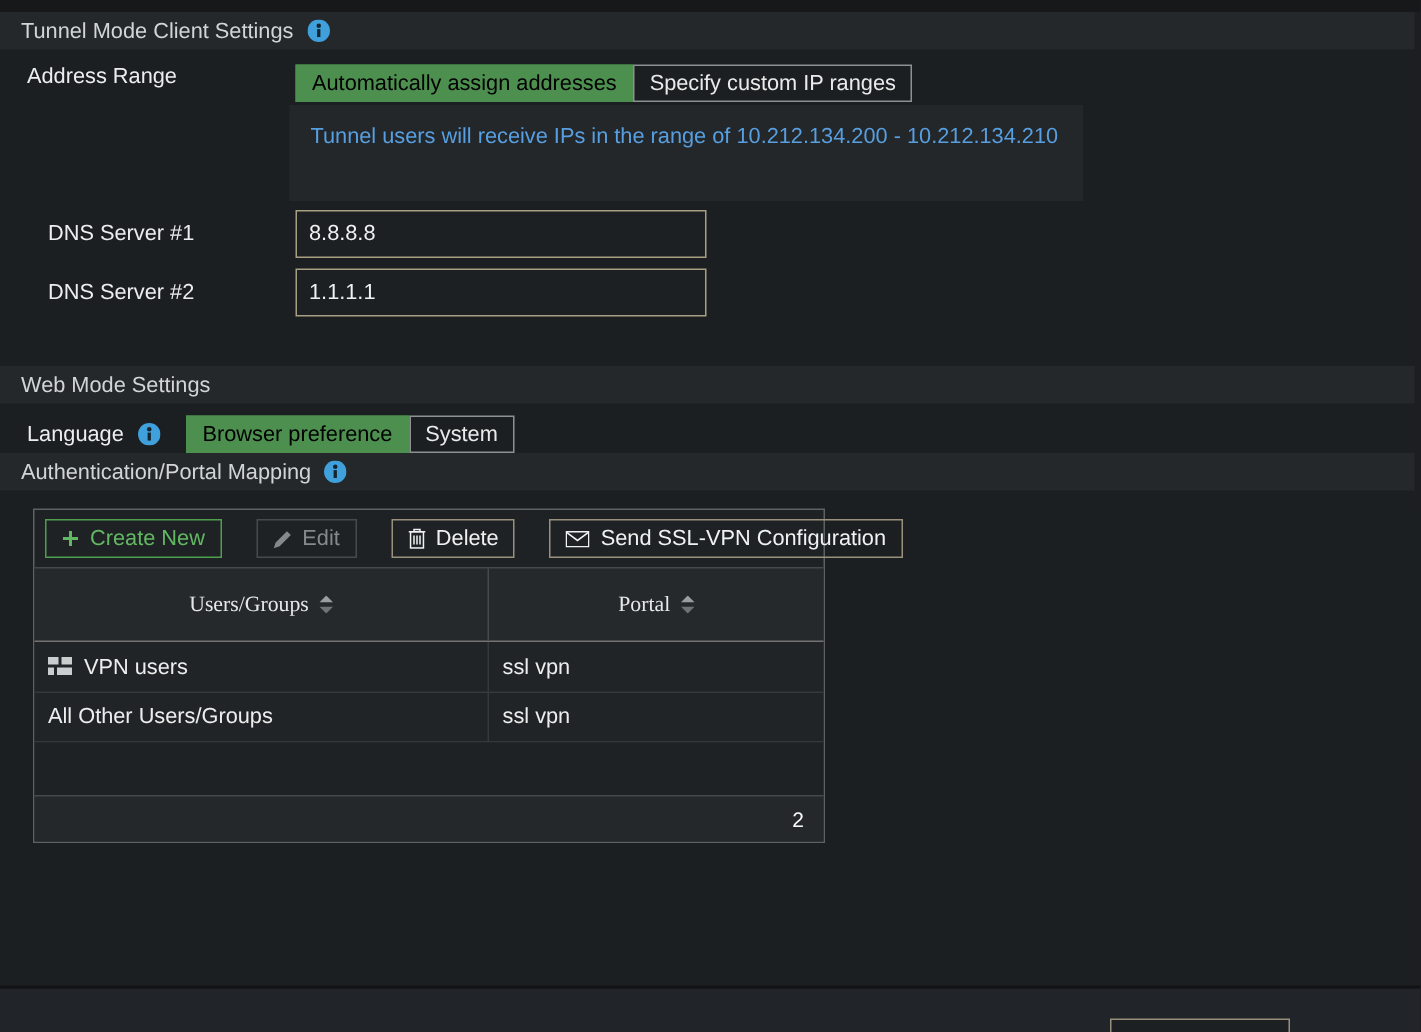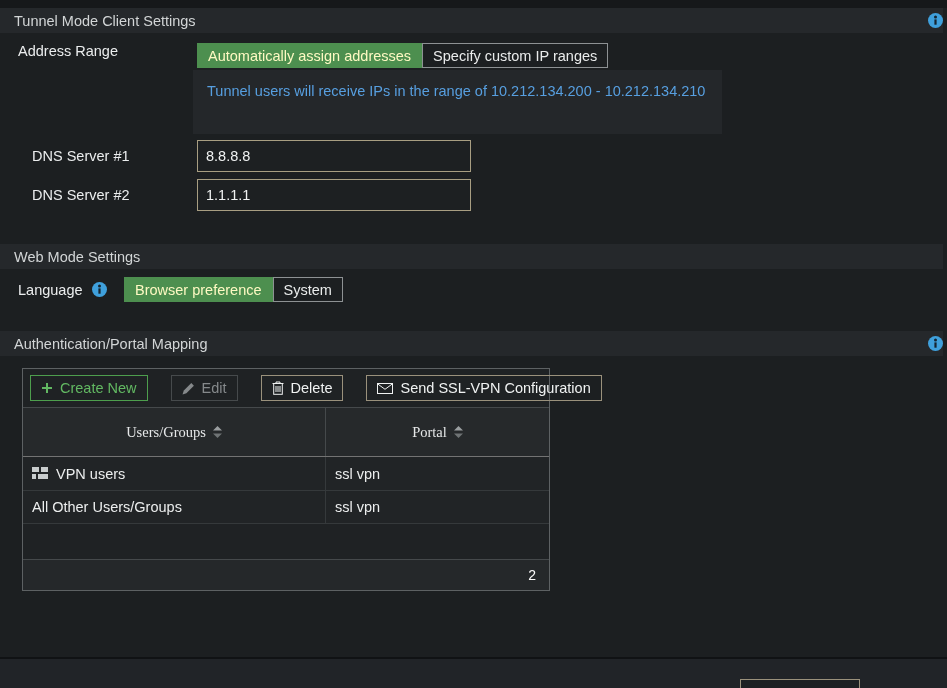--- a/index.html
+++ b/index.html
@@ -11,39 +11,39 @@
     font-size: 14.5px;
     color: #ebedee;
   }
   .page { width: 947px; height: 688px; display: flex; flex-direction: column; }
   .main { flex: 1; overflow: hidden; }
 
   .top-strip { height: 8px; background: #16181a; }
 
   .section-bar {
     height: 25px; background: #25282b; margin-right: 4px;
-    display: flex; align-items: center; gap: 9px; padding-left: 14px; justify-content: space-between;
+    display: flex; align-items: center; gap: 9px; padding-left: 14px;
   }
   .section-title { color: #d2d5d6; }
 
   .info-icon { display: inline-flex; width: 15px; height: 15px; cursor: pointer; }
 
   .form-row { display: flex; align-items: center; padding-left: 18px; }
   .row-top { align-items: flex-start; }
   .label { width: 179px; flex: 0 0 179px; }
   .label.indent { text-indent: 14px; }
 
   .seg-group { display: inline-flex; }
   .seg {
     display: inline-flex; align-items: center; height: 25px; padding: 0 10px;
     background: transparent; border: 1px solid #8d9193; color: #e9ebeb;
     font-family: inherit; font-size: 14.5px; cursor: pointer; white-space: nowrap;
   }
   .seg.h24 { height: 24px; }
-  .seg.selected { background: #4d8f4f; border-color: #4d8f4f; color: #fef9c3; }
+  .seg.selected { background: #4d8f4f; border-color: #4d8f4f; color: #000000; }
 
   .info-panel {
     margin: 2px 0 0 193px; width: 529px; min-height: 64px;
     background: #24272a; padding: 12px 14px;
     color: #579fe0; line-height: 1.35;
   }
 
   .text-input {
     width: 274px; height: 32px; background: #1d2022;
     border: 1px solid #a89e82; color: #f0f2f2;
@@ -164,21 +164,21 @@
               <rect x="6.4" y="6.4" width="2.2" height="5.3" fill="#16242f"></rect>
             </svg>
         </span>
       </div>
       <div class="seg-group">
         <button class="seg selected">Browser preference</button>
         <button class="seg">System</button>
       </div>
     </div>
 
-    <div class="section-bar" style="margin-top:29px;">
+    <div class="section-bar" style="">
       <span class="section-title">Authentication/Portal Mapping</span>
       <span class="info-icon">
         <svg width="15" height="15" viewBox="0 0 15 15">
             <circle cx="7.5" cy="7.5" r="7.5" fill="#3fa0dc"></circle>
             <circle cx="7.5" cy="4.1" r="1.5" fill="#16242f"></circle>
             <rect x="6.4" y="6.4" width="2.2" height="5.3" fill="#16242f"></rect>
           </svg>
       </span>
     </div>
 

